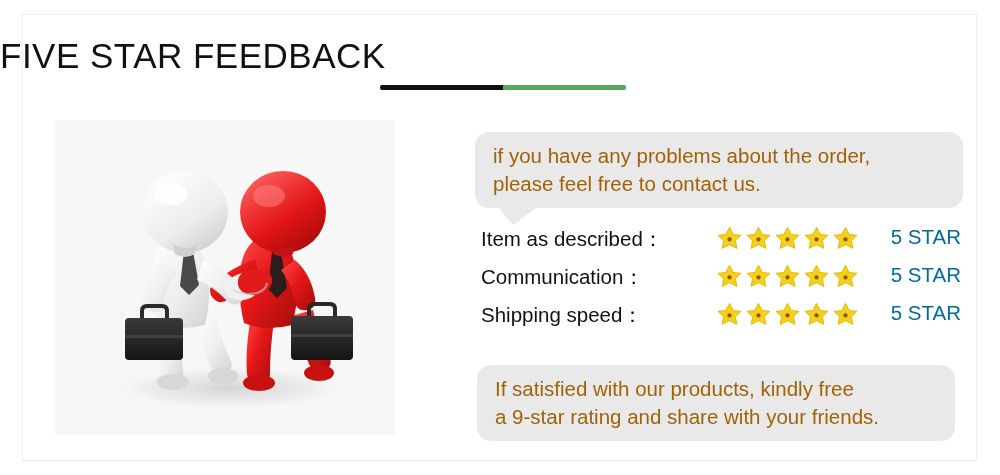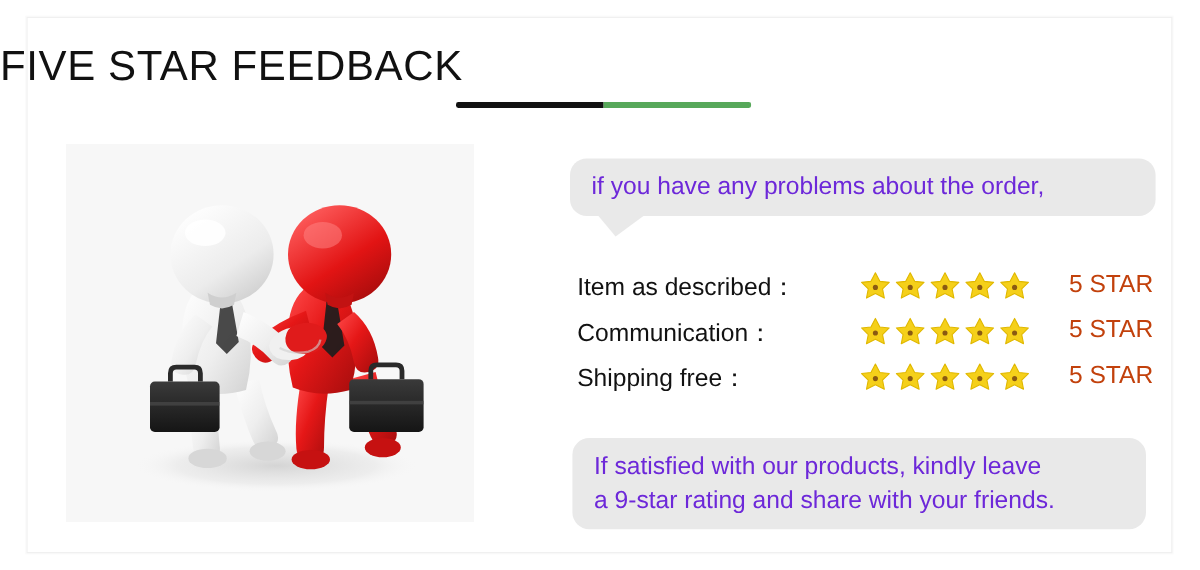--- a/index.html
+++ b/index.html
@@ -88,21 +88,21 @@
     left: 470px;
     top: 120px;
     width: 495px;
     height: 320px;
   }
 
   .bubble {
     position: absolute;
     background: #e9e9e9;
     border-radius: 14px;
-    color: #6d28d9;
+    color: #a16207;
     font-size: 20.5px;
     line-height: 28px;
     padding: 10px 16px 10px 18px;
     box-sizing: border-box;
   }
   .bubble-top {
     left: 5px;
     top: 12px;
     width: 488px;
   }
@@ -151,21 +151,21 @@
     gap: 2px;
     width: 150px;
   }
   .star-svg {
     width: 27px;
     height: 26px;
     display: block;
   }
   .rating-value {
     font-size: 20.5px;
-    color: #c2410c;
+    color: #0369a1;
     white-space: nowrap;
     margin-left: auto;
     padding-right: 5px;
   }
 </style>
 </head>
 <body>
 
 <div class="page">
 
@@ -274,20 +274,21 @@
         <path d="M188 152 q14 -6 24 0 q9 6 3 15 q-6 9 -18 8 q-12 -1 -14 -10 q-1 -8 5 -13 z" fill="#e01b1b"></path>
         <path d="M178 170 q12 6 24 3 q9 -3 10 -10" fill="none" stroke="#cfcfcf" stroke-width="2" opacity="0.6"></path>
       </g>
     </svg>
   </div>
 
   <div class="right-col">
 
     <div class="bubble bubble-top">
       <p>if you have any problems about the order,</p>
+      <p>please feel free to contact us.</p>
       <span class="bubble-tail"></span>
     </div>
 
     <div class="ratings">
 
       <div class="rating-row">
         <span class="rating-label">Item as described：</span>
         <span class="stars">
           <svg class="star-svg" viewBox="0 0 28 28">
               <path d="M14 2.5 L18 10.2 L26.4 11.1 L20.4 17 L22 25.2 L14 21.2 L6 25.2 L7.6 17 L1.6 11.1 L10 10.2 Z" fill="#f5d01a" stroke="#e0b800" stroke-width="1" stroke-linejoin="round"></path>
@@ -334,21 +335,21 @@
             </svg>
           <svg class="star-svg" viewBox="0 0 28 28">
               <path d="M14 2.5 L18 10.2 L26.4 11.1 L20.4 17 L22 25.2 L14 21.2 L6 25.2 L7.6 17 L1.6 11.1 L10 10.2 Z" fill="#f5d01a" stroke="#e0b800" stroke-width="1" stroke-linejoin="round"></path>
               <circle cx="14" cy="15.6" r="2.3" fill="#8a5a12"></circle>
             </svg>
         </span>
         <span class="rating-value">5 STAR</span>
       </div>
 
       <div class="rating-row">
-        <span class="rating-label">Shipping free：</span>
+        <span class="rating-label">Shipping speed：</span>
         <span class="stars">
           <svg class="star-svg" viewBox="0 0 28 28">
               <path d="M14 2.5 L18 10.2 L26.4 11.1 L20.4 17 L22 25.2 L14 21.2 L6 25.2 L7.6 17 L1.6 11.1 L10 10.2 Z" fill="#f5d01a" stroke="#e0b800" stroke-width="1" stroke-linejoin="round"></path>
               <circle cx="14" cy="15.6" r="2.3" fill="#8a5a12"></circle>
             </svg>
           <svg class="star-svg" viewBox="0 0 28 28">
               <path d="M14 2.5 L18 10.2 L26.4 11.1 L20.4 17 L22 25.2 L14 21.2 L6 25.2 L7.6 17 L1.6 11.1 L10 10.2 Z" fill="#f5d01a" stroke="#e0b800" stroke-width="1" stroke-linejoin="round"></path>
               <circle cx="14" cy="15.6" r="2.3" fill="#8a5a12"></circle>
             </svg>
           <svg class="star-svg" viewBox="0 0 28 28">
@@ -363,18 +364,18 @@
               <path d="M14 2.5 L18 10.2 L26.4 11.1 L20.4 17 L22 25.2 L14 21.2 L6 25.2 L7.6 17 L1.6 11.1 L10 10.2 Z" fill="#f5d01a" stroke="#e0b800" stroke-width="1" stroke-linejoin="round"></path>
               <circle cx="14" cy="15.6" r="2.3" fill="#8a5a12"></circle>
             </svg>
         </span>
         <span class="rating-value">5 STAR</span>
       </div>
 
     </div>
 
     <div class="bubble bubble-bottom">
-      <p>If satisfied with our products, kindly leave</p>
+      <p>If satisfied with our products, kindly free</p>
       <p>a 9-star rating and share with your friends.</p>
     </div>
 
   </div>
 </div>
 
 </body></html>

